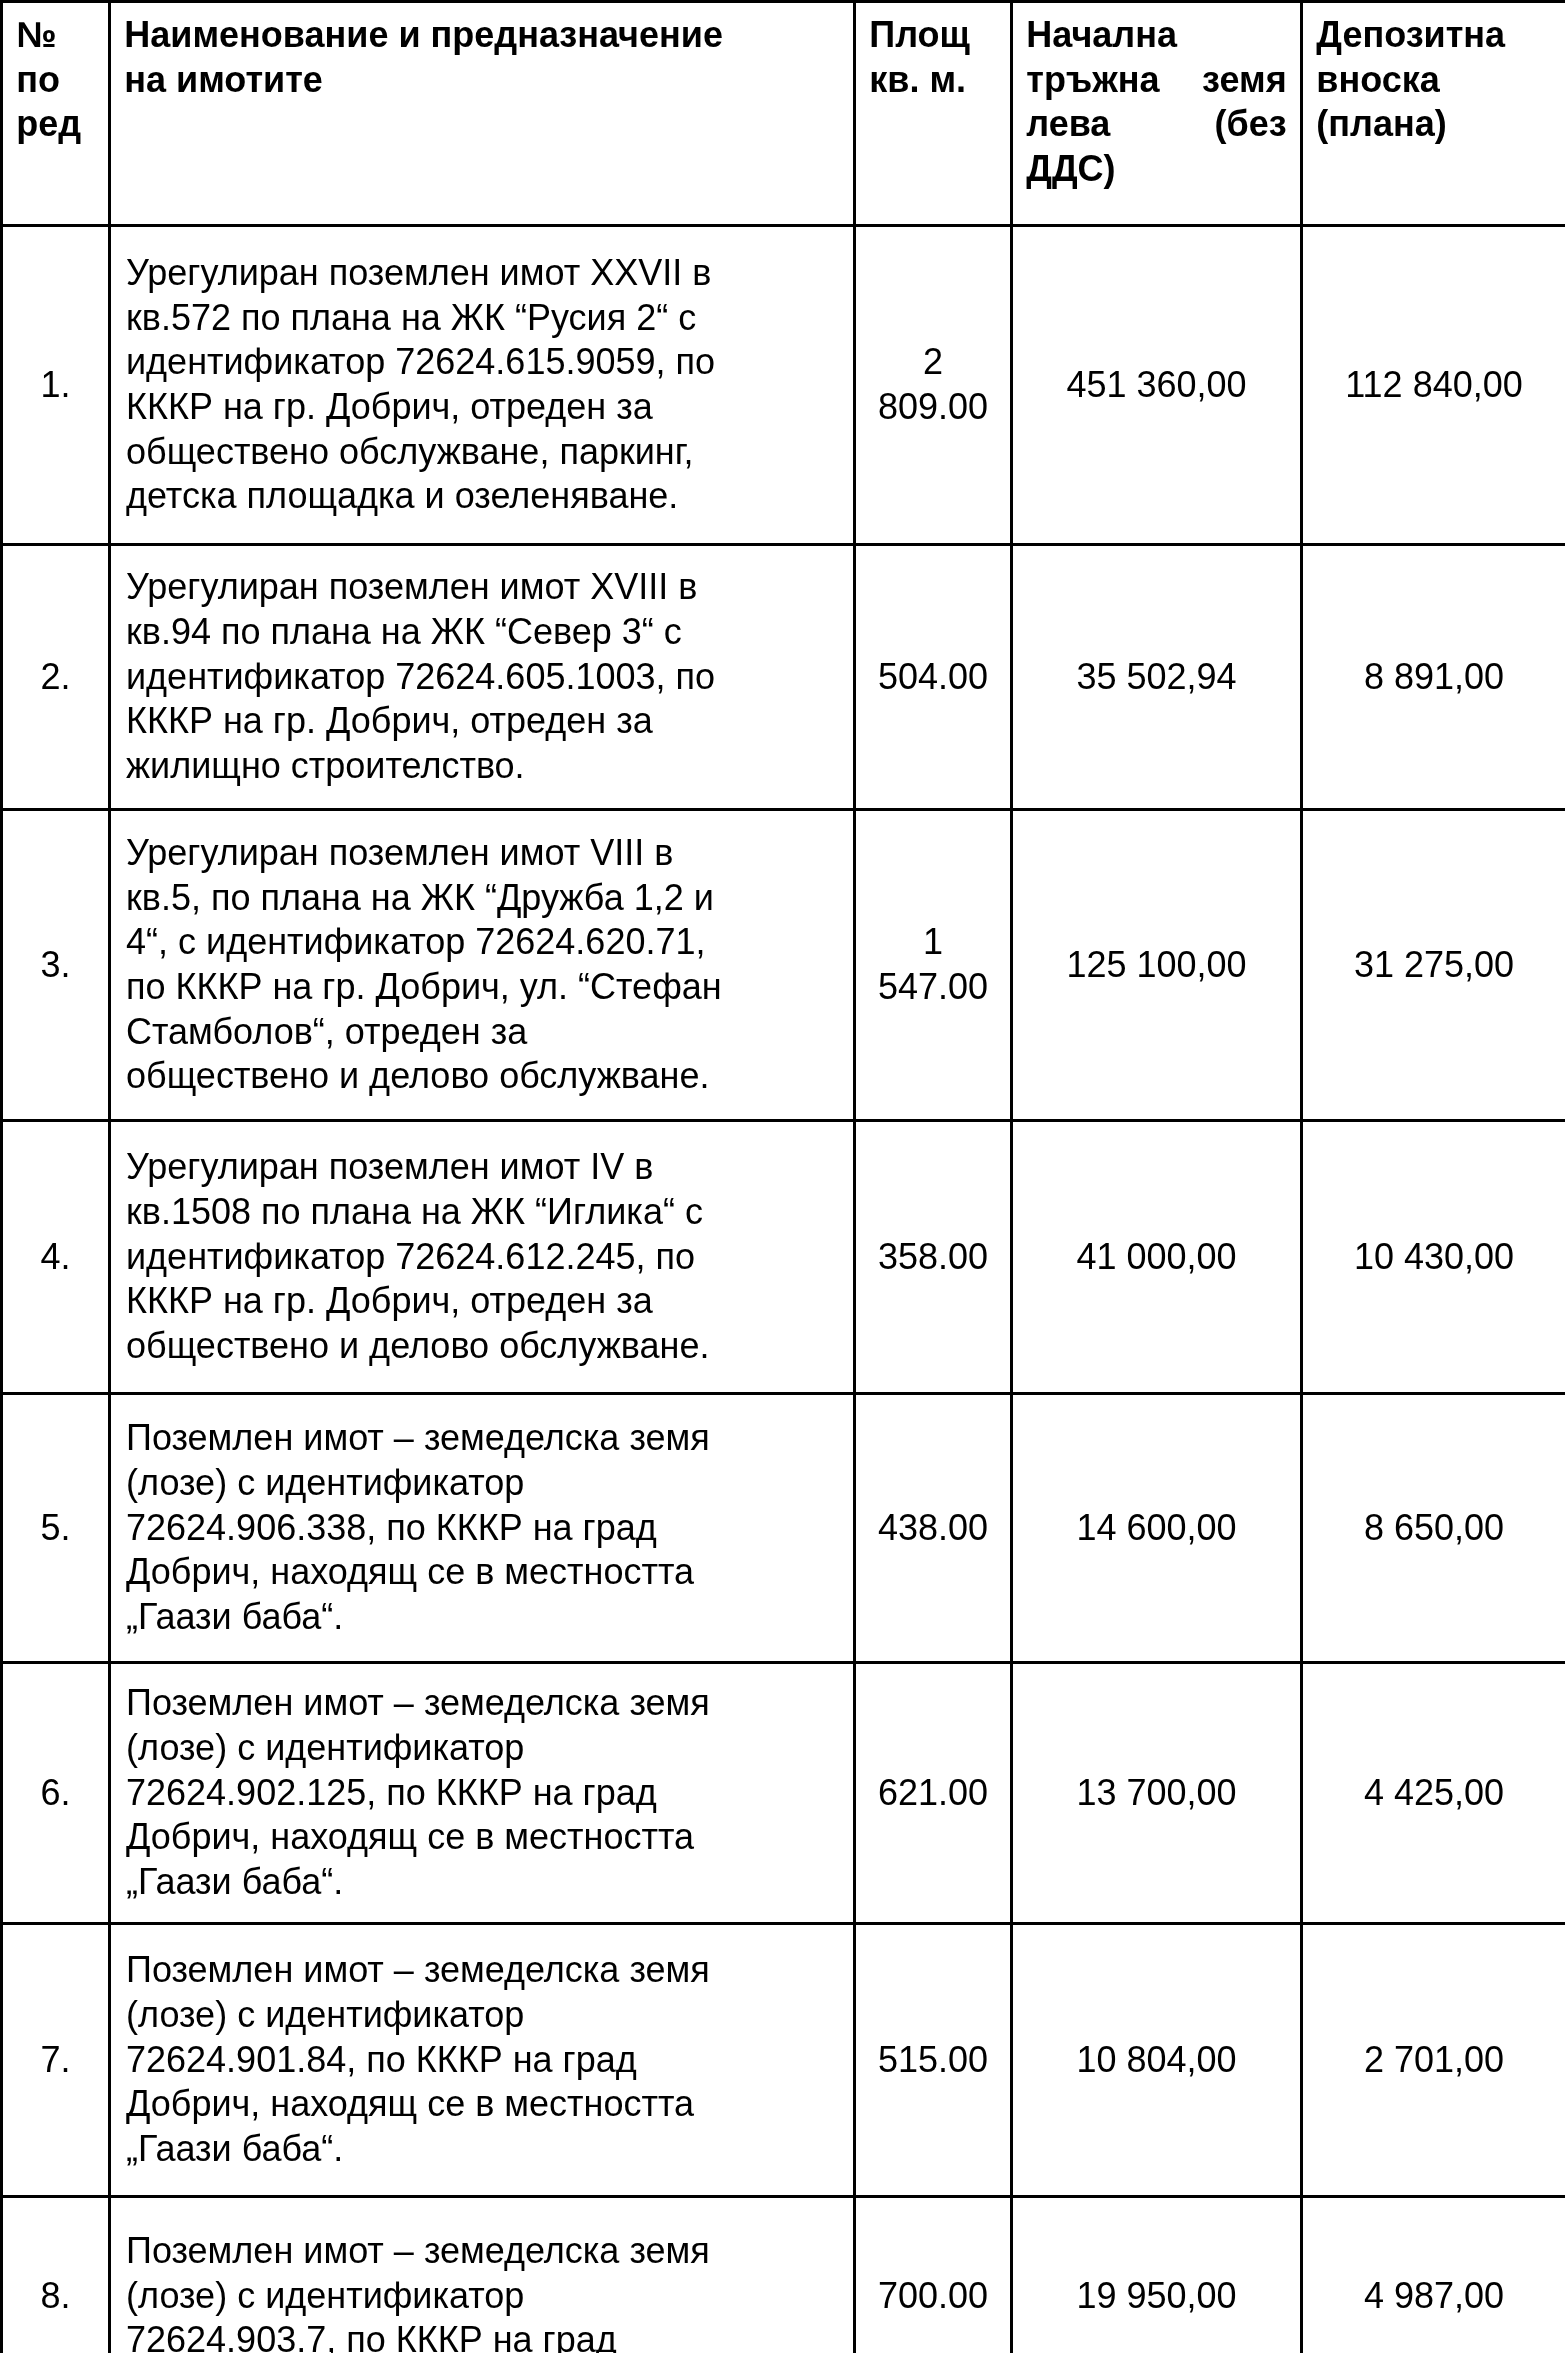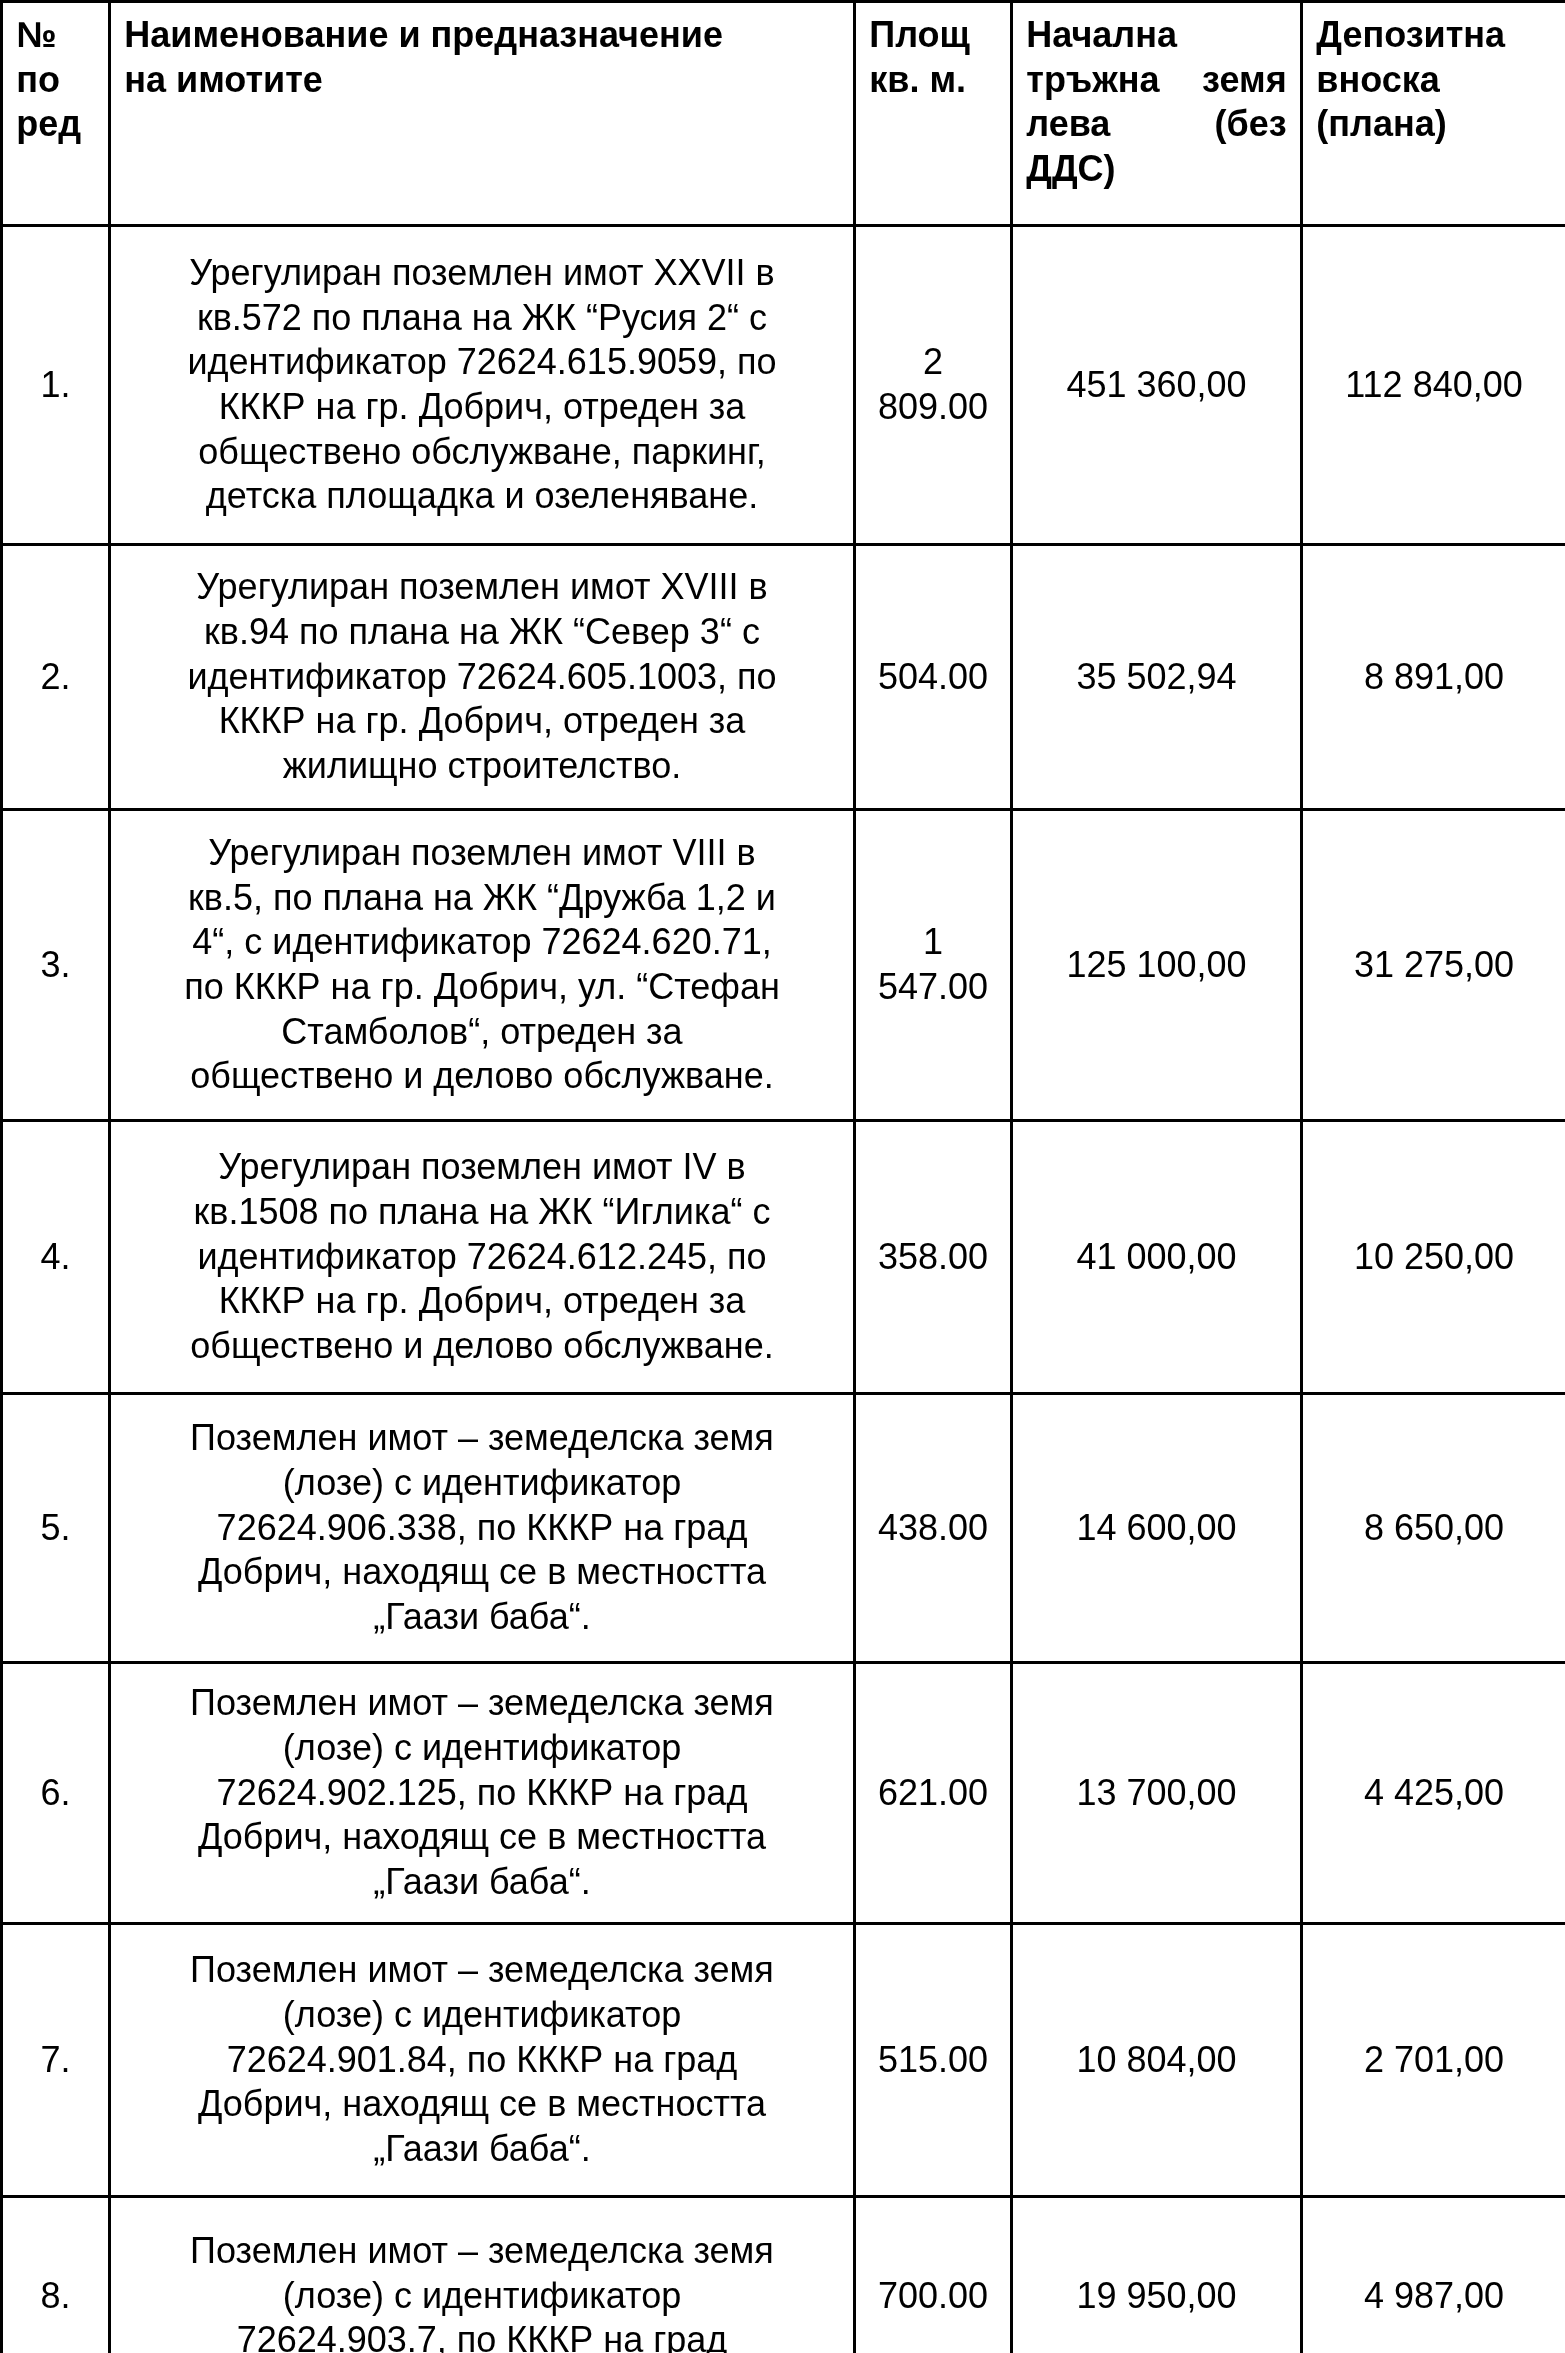--- a/index.html
+++ b/index.html
@@ -37,21 +37,21 @@
   table.props th.c-price {
     white-space: normal;
     text-align: justify;
   }
   table.props td {
     vertical-align: middle;
     padding: 10px 11.6px;
     white-space: pre-line;
   }
   table.props td.c-name {
-    text-align: center;
+    text-align: left;
     padding: 11.6px 15px;
   }
   table.props td.c-num,
   table.props td.c-area,
   table.props td.c-price,
   table.props td.c-deposit {
     text-align: center;
   }
   thead tr          { height: 224px; }
   tbody tr.r-0      { height: 319px; }
@@ -130,21 +130,21 @@
       </tr>
       <tr class="r-3">
         <td class="c-num">4.</td>
         <td class="c-name">Урегулиран поземлен имот IV в
 кв.1508 по плана на ЖК “Иглика“ с
 идентификатор 72624.612.245, по
 КККР на гр. Добрич, отреден за
 обществено и делово обслужване.</td>
         <td class="c-area">358.00</td>
         <td class="c-price">41 000,00</td>
-        <td class="c-deposit">10 250,00</td>
+        <td class="c-deposit">10 430,00</td>
       </tr>
       <tr class="r-4">
         <td class="c-num">5.</td>
         <td class="c-name">Поземлен имот – земеделска земя
 (лозе) с идентификатор
 72624.906.338, по КККР на град
 Добрич, находящ се в местността
 „Гаази баба“.</td>
         <td class="c-area">438.00</td>
         <td class="c-price">14 600,00</td>

